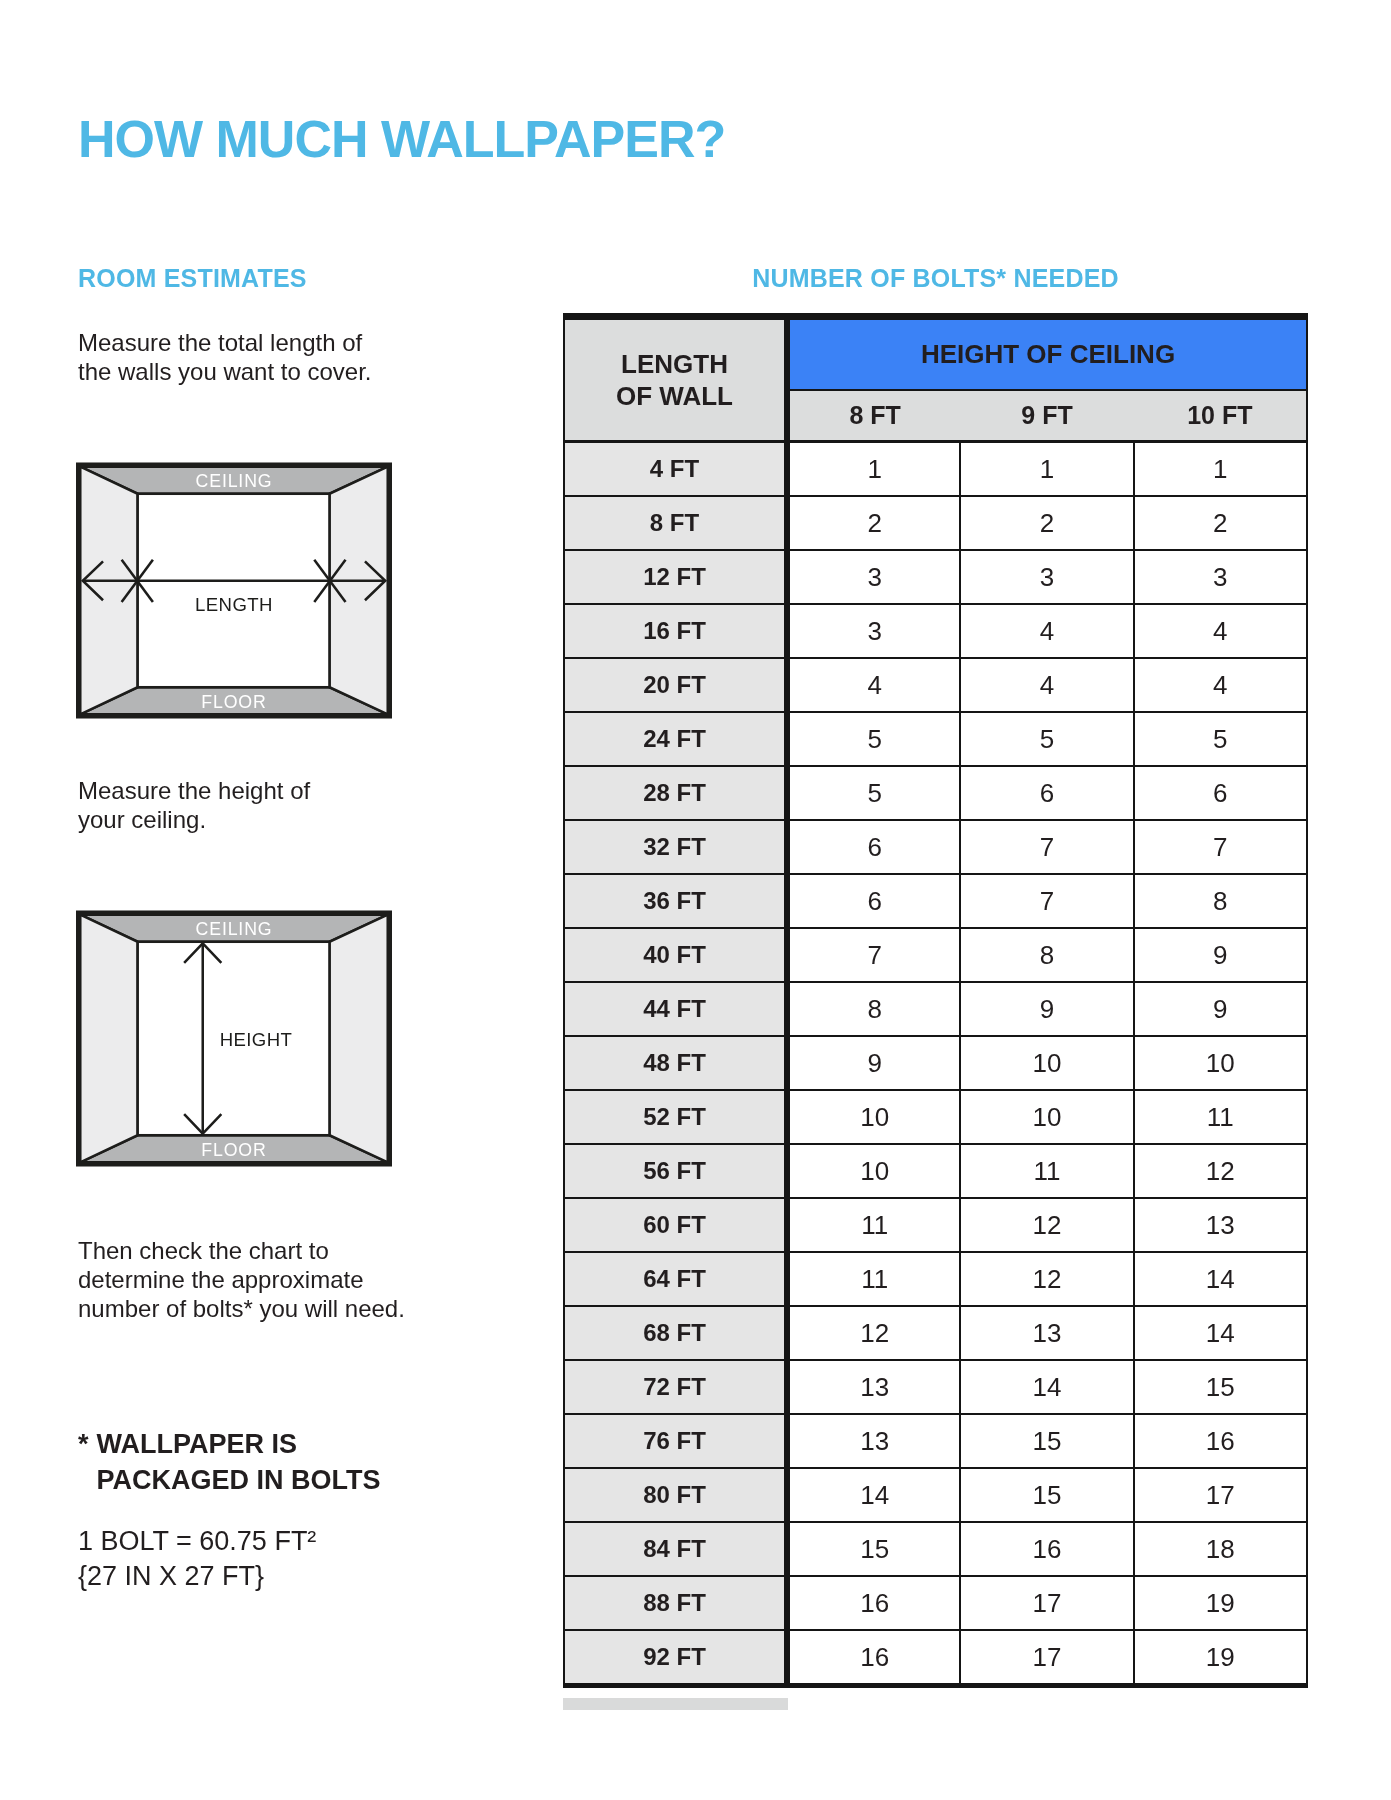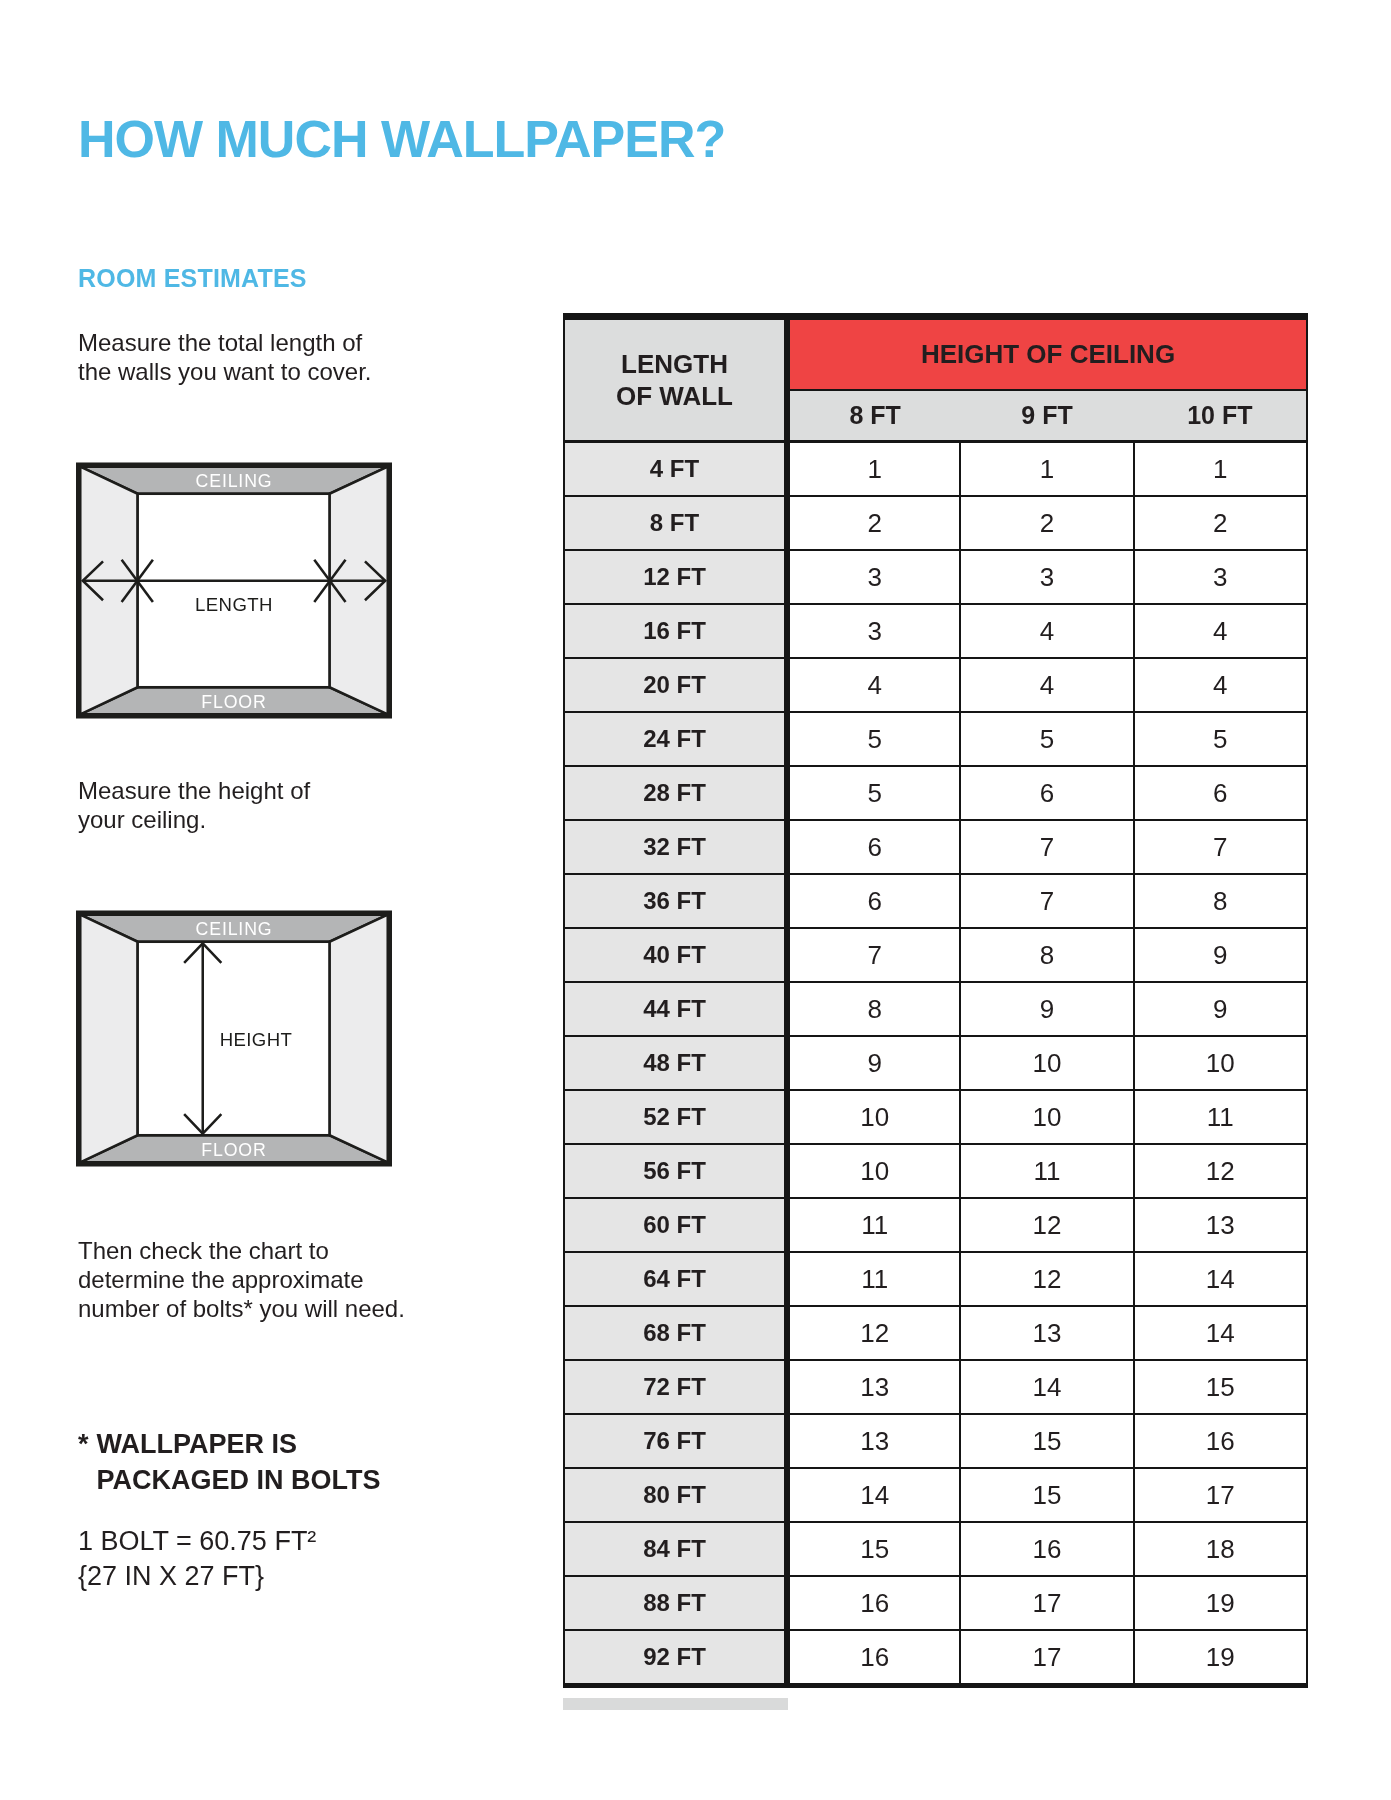--- a/index.html
+++ b/index.html
@@ -22,21 +22,21 @@
   .dmeasure{font-family:"Liberation Sans","DejaVu Sans",sans-serif;font-size:22px;fill:#1d1d1b;letter-spacing:0.5px;}
 
   .table-heading{left:563px;top:264px;width:745px;text-align:center;}
 
   table.bolts{border-collapse:collapse;table-layout:fixed;width:745px;
               border-top:7px solid #151515;border-bottom:5px solid #151515;
               border-left:2px solid #151515;border-right:2px solid #151515;}
   table.bolts th,table.bolts td{padding:0;text-align:center;vertical-align:middle;}
   th.length-hdr{width:219px;background:#dcdddd;font-size:26px;font-weight:bold;line-height:32px;
                 white-space:pre-line;border-right:6px solid #151515;border-bottom:3px solid #151515;}
-  th.ceiling-hdr{background:#ef4444;font-size:26px;font-weight:bold;height:69px;
+  th.ceiling-hdr{background:#3b82f6;font-size:26px;font-weight:bold;height:69px;
                  border-bottom:2px solid #151515;}
   th.sub-hdr{background:#dcdddd;font-size:25px;font-weight:bold;height:49px;
              border-bottom:3px solid #151515;}
   td.rowlabel{background:#e5e5e5;font-size:24px;font-weight:bold;height:52px;
               border-top:2px solid #151515;border-right:6px solid #151515;}
   td.val{background:#ffffff;font-size:26px;height:52px;border:2px solid #151515;}
   .table-stub{left:563px;top:1698px;width:225px;height:12px;background:#d9dada;}
 </style>
 </head>
 <body>
@@ -103,20 +103,21 @@
 
   <div class="abs footnote">
     <span class="star">*</span>
     <span class="ftext">WALLPAPER IS
 PACKAGED IN BOLTS</span>
   </div>
 
   <div class="abs bolt-eq">1 BOLT = 60.75 FT²
 {27 IN X 27 FT}</div>
 
+  <div class="abs section-heading table-heading">NUMBER OF BOLTS* NEEDED</div>
 
   <div class="abs" style="left:563px;top:313px;">
     <table class="bolts">
       <thead>
         <tr>
           <th class="length-hdr" rowspan="2">LENGTH
 OF WALL</th>
           <th class="ceiling-hdr" colspan="3">HEIGHT OF CEILING</th>
         </tr>
         <tr>

